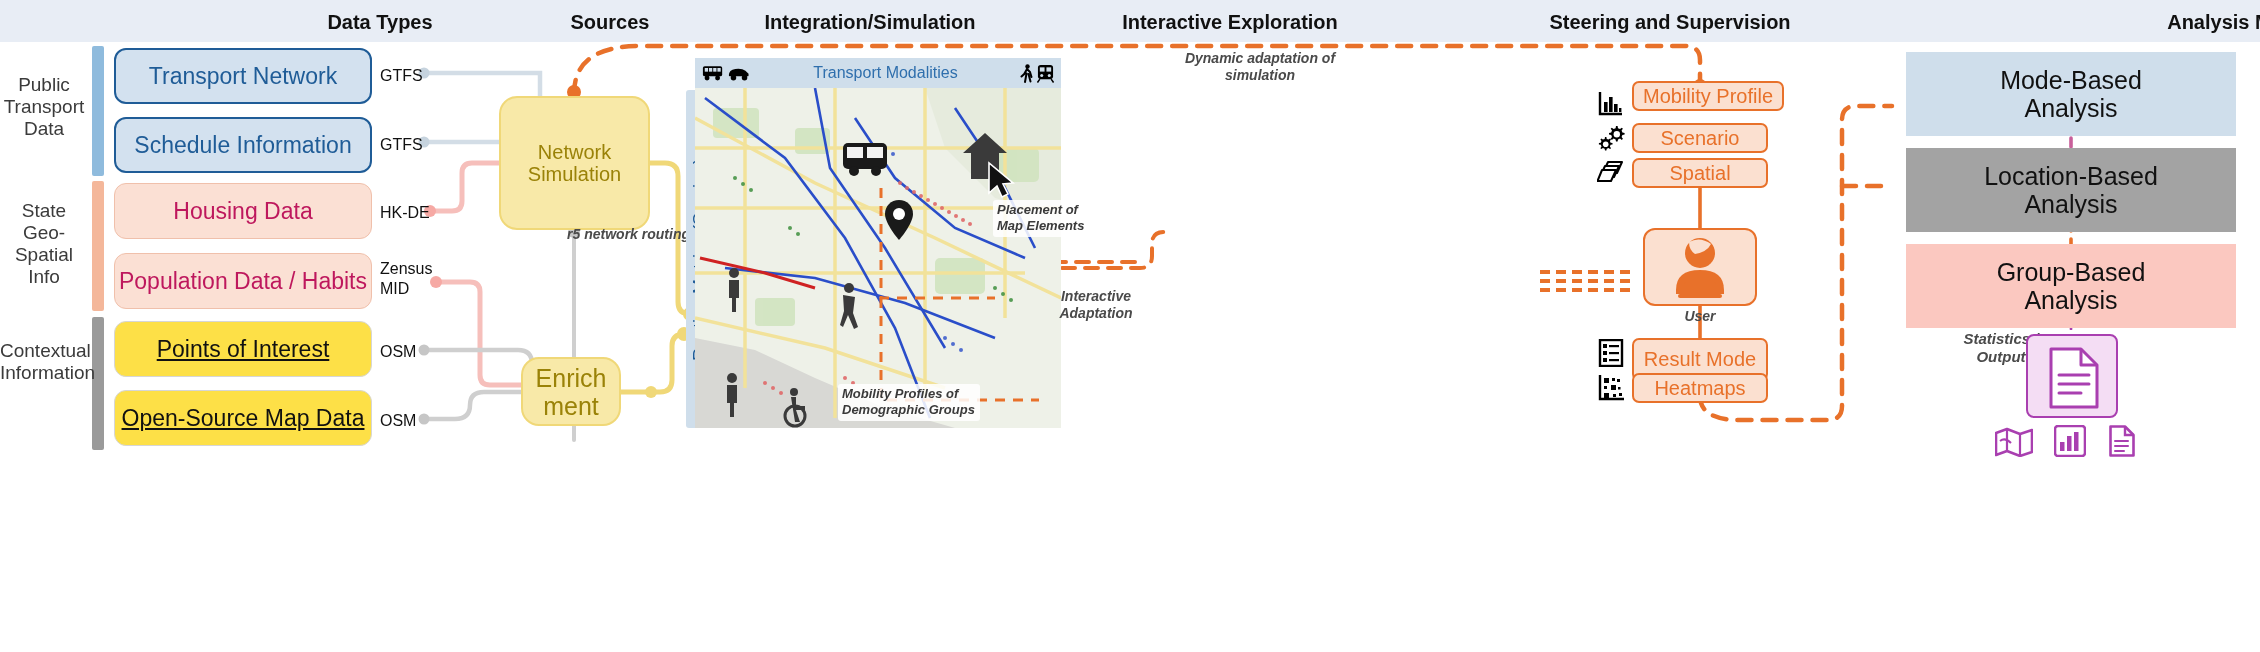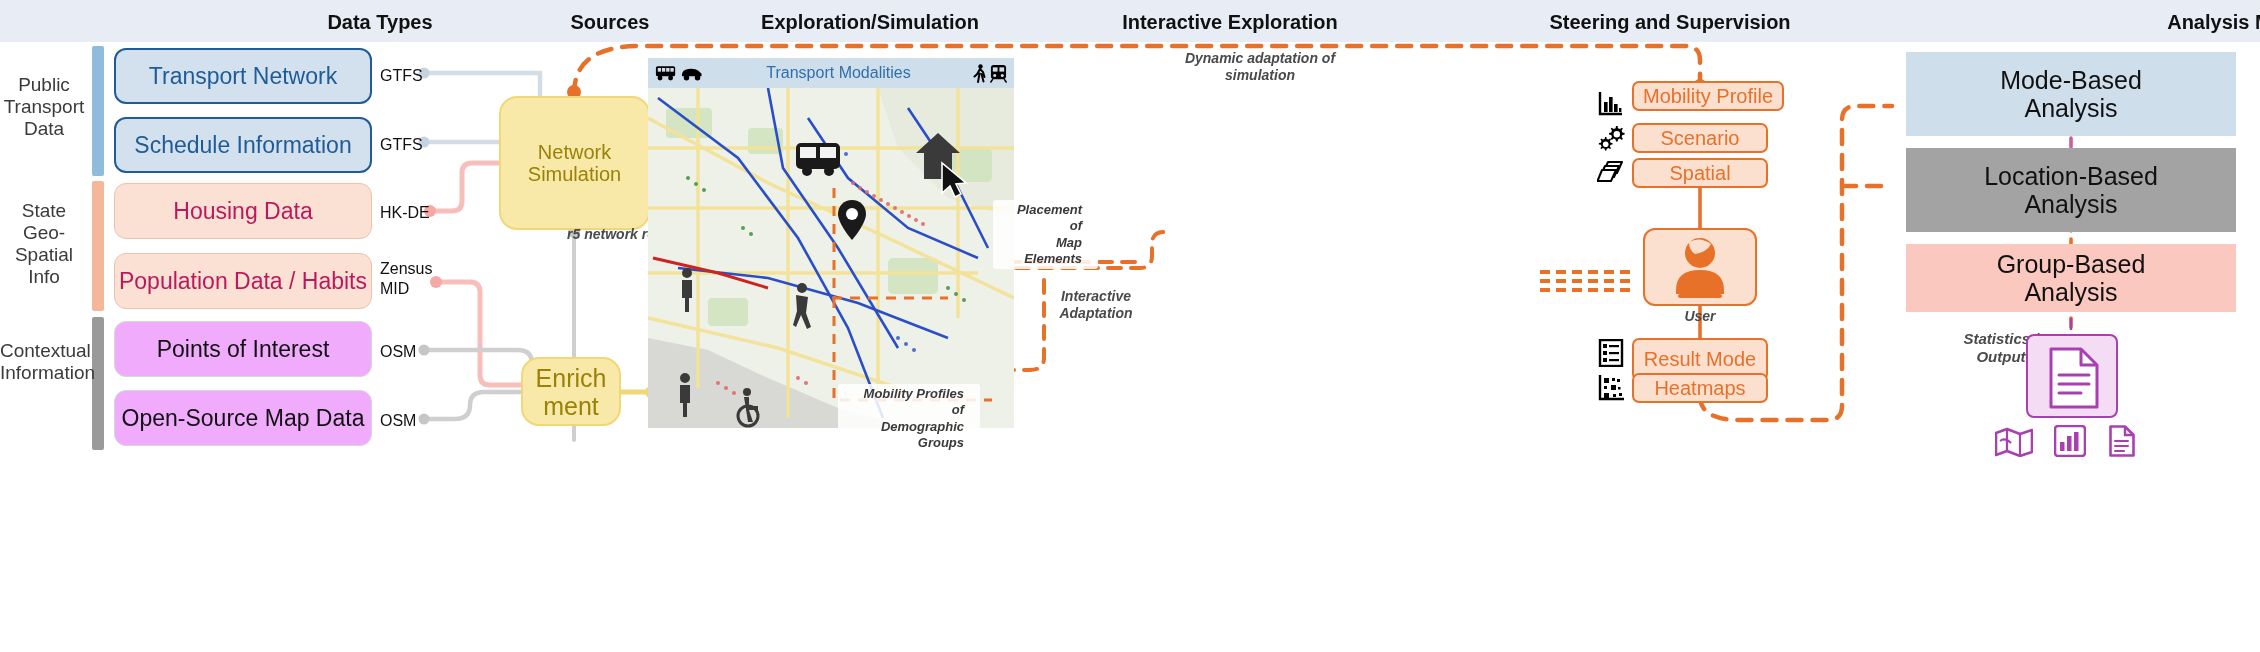--- a/index.html
+++ b/index.html
@@ -34,21 +34,21 @@
   .cat-bar { position: absolute; width: 12px; border-radius: 2px; }
 
   
   .dbox {
     position: absolute; left: 114px; width: 258px;
     display: flex; align-items: center; justify-content: center;
     border-radius: 12px; font-size: 23px; text-align: center;
   }
   .dbox.blue   { background:#d3e1ef; border:2.4px solid #1f5c97; color:#1f5c97; }
   .dbox.peach  { background:#fbe0d4; border:1.8px solid #f0c0ab; color:#be185d; }
-  .dbox.grey   { background:#f0abfc; border:1.8px solid #d6d6d6; color:#111111; }
+  .dbox.grey   { background:#fde047; border:1.8px solid #d6d6d6; color:#111111;text-decoration:underline; }
 
   
   .src {
     position: absolute; font-size: 16px; color: #111111; line-height: 1.25;
     white-space: nowrap;
   }
 
   
   .ybox {
     position: absolute; background:#f8e9a8; border:2px solid #f0d878;
@@ -60,21 +60,21 @@
   .scoring {
     position:absolute; background:#cfdeeb; border-radius:3px;
     display:flex; align-items:center; justify-content:center;
   }
   .scoring span {
     transform: rotate(-90deg); white-space: nowrap;
     font-size: 18px; color:#1f5c97;
   }
 
   
-  .mapwrap { position:absolute; left:648px; top:58px; width:366px; height:370px; }
+  .mapwrap { position:absolute; left:695px; top:58px; width:366px; height:370px; }
   .map-header {
     position:absolute; left:0; top:0; width:366px; height:30px;
     background:#cfdeeb; display:flex; align-items:center; padding:0 7px;
   }
   .map-title { flex:1; text-align:center; font-size:16px; color:#2f6fad; }
   .map-canvas { position:absolute; left:0; top:30px; width:366px; height:340px; overflow:hidden; background:#eef0e9; }
 
   
   .obox {
     position:absolute; background:#fbe0d0; border:2px solid #e8712a;
@@ -94,38 +94,38 @@
   .abox.b3 { background:#fbc8c0; }
 
   
   .anno {
     position:absolute; font-size:14px; font-weight:bold; font-style:italic;
     color:#4a4a4a; line-height:1.2; text-align:center;
   }
   .anno-box {
     position:absolute; background:rgba(255,255,255,0.86);
     font-size:13px; font-weight:bold; font-style:italic; color:#3a3a3a;
-    line-height:1.25; text-align:right; padding:2px 16px; border-radius:3px;
+    line-height:1.25; text-align:left; padding:2px 4px; border-radius:3px;
   }
 
   
   .docbox {
     position:absolute; background:#f4ddf4; border:2.5px solid #a93fb0;
     border-radius:8px;
   }
 </style>
 </head>
 <body>
 
 <div id="root">
 
   <div class="header-band"></div>
   <div class="header-label" style="left:120px;width:520px">Data Types</div>
   <div class="header-label" style="left:300px;width:620px">Sources</div>
-  <div class="header-label" style="left:430px;width:880px">Exploration/Simulation</div>
+  <div class="header-label" style="left:430px;width:880px">Integration/Simulation</div>
   <div class="header-label" style="left:700px;width:1060px">Interactive Exploration</div>
   <div class="header-label" style="left:1010px;width:1320px">Steering and Supervision</div>
   <div class="header-label" style="left:1600px;width:1320px">Analysis Modalities</div>
 
   <svg class="links" viewBox="0 0 2260 652">
 
     <g stroke="#d3dde6" stroke-width="4.5" fill="none" stroke-linecap="round">
       <path d="M424 73 H540 V149"></path>
       <path d="M424 142 H575"></path>
     </g>
@@ -482,21 +482,21 @@
       <rect x="16" y="20" width="3" height="3" fill="#000"></rect>
       <rect x="22" y="19" width="3" height="3" fill="#000"></rect>
     </svg>
   </div>
   <div class="obox" style="left:1632px;top:373px;width:136px;height:30px">Heatmaps</div>
 
   <div class="abox b1" style="top:52px;height:84px;white-space:pre-line">Mode-Based
 Analysis</div>
   <div class="abox b2" style="top:148px;height:84px;white-space:pre-line">Location-Based
 Analysis</div>
-  <div class="abox b3" style="top:244px;height:68px;white-space:pre-line">Group-Based
+  <div class="abox b3" style="top:244px;height:84px;white-space:pre-line">Group-Based
 Analysis</div>
 
   <div class="anno" style="left:1946px;top:330px;width:110px;white-space:pre-line;font-size:15px">Statistics /
 Output</div>
 
   <div class="docbox" style="left:2026px;top:334px;width:92px;height:84px">
     <svg width="50" height="62" viewBox="0 0 50 62" style="margin:11px 0 0 21px">
       <path d="M2 2 H32 L48 18 V60 H2 Z" fill="#ffffff" stroke="#a93fb0" stroke-width="3" stroke-linejoin="round"></path>
       <path d="M32 2 V18 H48" fill="none" stroke="#a93fb0" stroke-width="3" stroke-linejoin="round"></path>
       <g stroke="#a93fb0" stroke-width="3" stroke-linecap="round">

